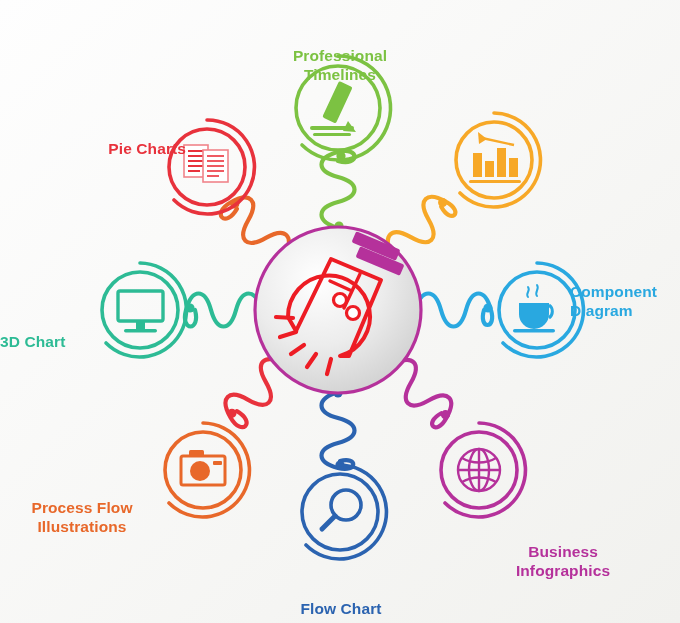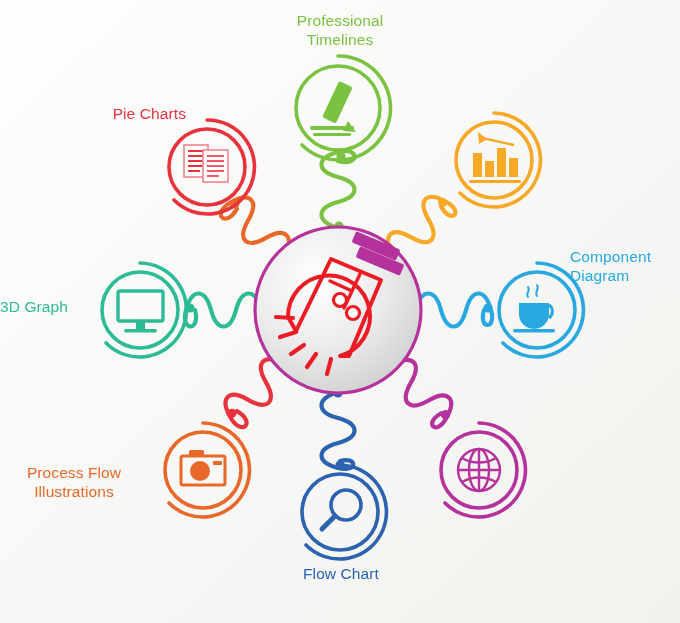--- a/index.html
+++ b/index.html
@@ -21,32 +21,33 @@
     position: absolute;
     left: 0;
     top: 0;
     width: 680px;
     height: 623px;
   }
   .node-label {
     position: absolute;
     font-family: "Liberation Sans", sans-serif;
     font-size: 15.5px;
-    font-weight: 400;
+    font-weight: 700;
     line-height: 1.22;
     letter-spacing: 0.1px;
     white-space: pre;
     text-align: center;
+    margin-top: 35px;
   }
   .lbl-professional-timelines { left: 277px; top: 12px;  width: 126px; color: #7cc242; }
   .lbl-pie-chart             { left: 60px;  top: 105px;  width: 126px; color: #e8323c; text-align: right; }
   .lbl-process-charts        { left: 512px; top: 102px;  width: 126px; color: #f7a827; text-align: left; }
   .lbl-component-diagram     { left: 570px; top: 248px;  width: 128px; color: #29a8e0; text-align: left; }
   .lbl-3d-graph              { left: 0px;   top: 298px;  width: 88px;  color: #2dbb95; text-align: left; }
-  .lbl-process-flow          { left: 8px;  top: 464px;  width: 132px; color: #e8682a; text-align: center; }
+  .lbl-process-flow          { left: 16px;  top: 464px;  width: 132px; color: #e8682a; text-align: center; }
   .lbl-business-infographics { left: 493px; top: 508px;  width: 140px; color: #b5319b; text-align: center; }
   .lbl-flow-chart            { left: 278px; top: 565px;  width: 126px; color: #2b63b0; text-align: center; }
 </style>
 </head>
 <body>
 
 <div id="canvas">
 
   <svg id="diagram" viewBox="0 0 680 623">
     <defs>
@@ -252,21 +253,23 @@
 
   <div class="node-label lbl-professional-timelines">Professional
 Timelines</div>
 
   <div class="node-label lbl-pie-chart">Pie Charts</div>
 
 
   <div class="node-label lbl-component-diagram">Component
 Diagram</div>
 
-  <div class="node-label lbl-3d-graph">3D Graph</div>
+  <div class="node-label lbl-3d-graph">3D Chart</div>
 
   <div class="node-label lbl-process-flow">Process Flow
 Illustrations</div>
 
+  <div class="node-label lbl-business-infographics">Business
+Infographics</div>
 
   <div class="node-label lbl-flow-chart">Flow Chart</div>
 
 </div>
 
 </body></html>

